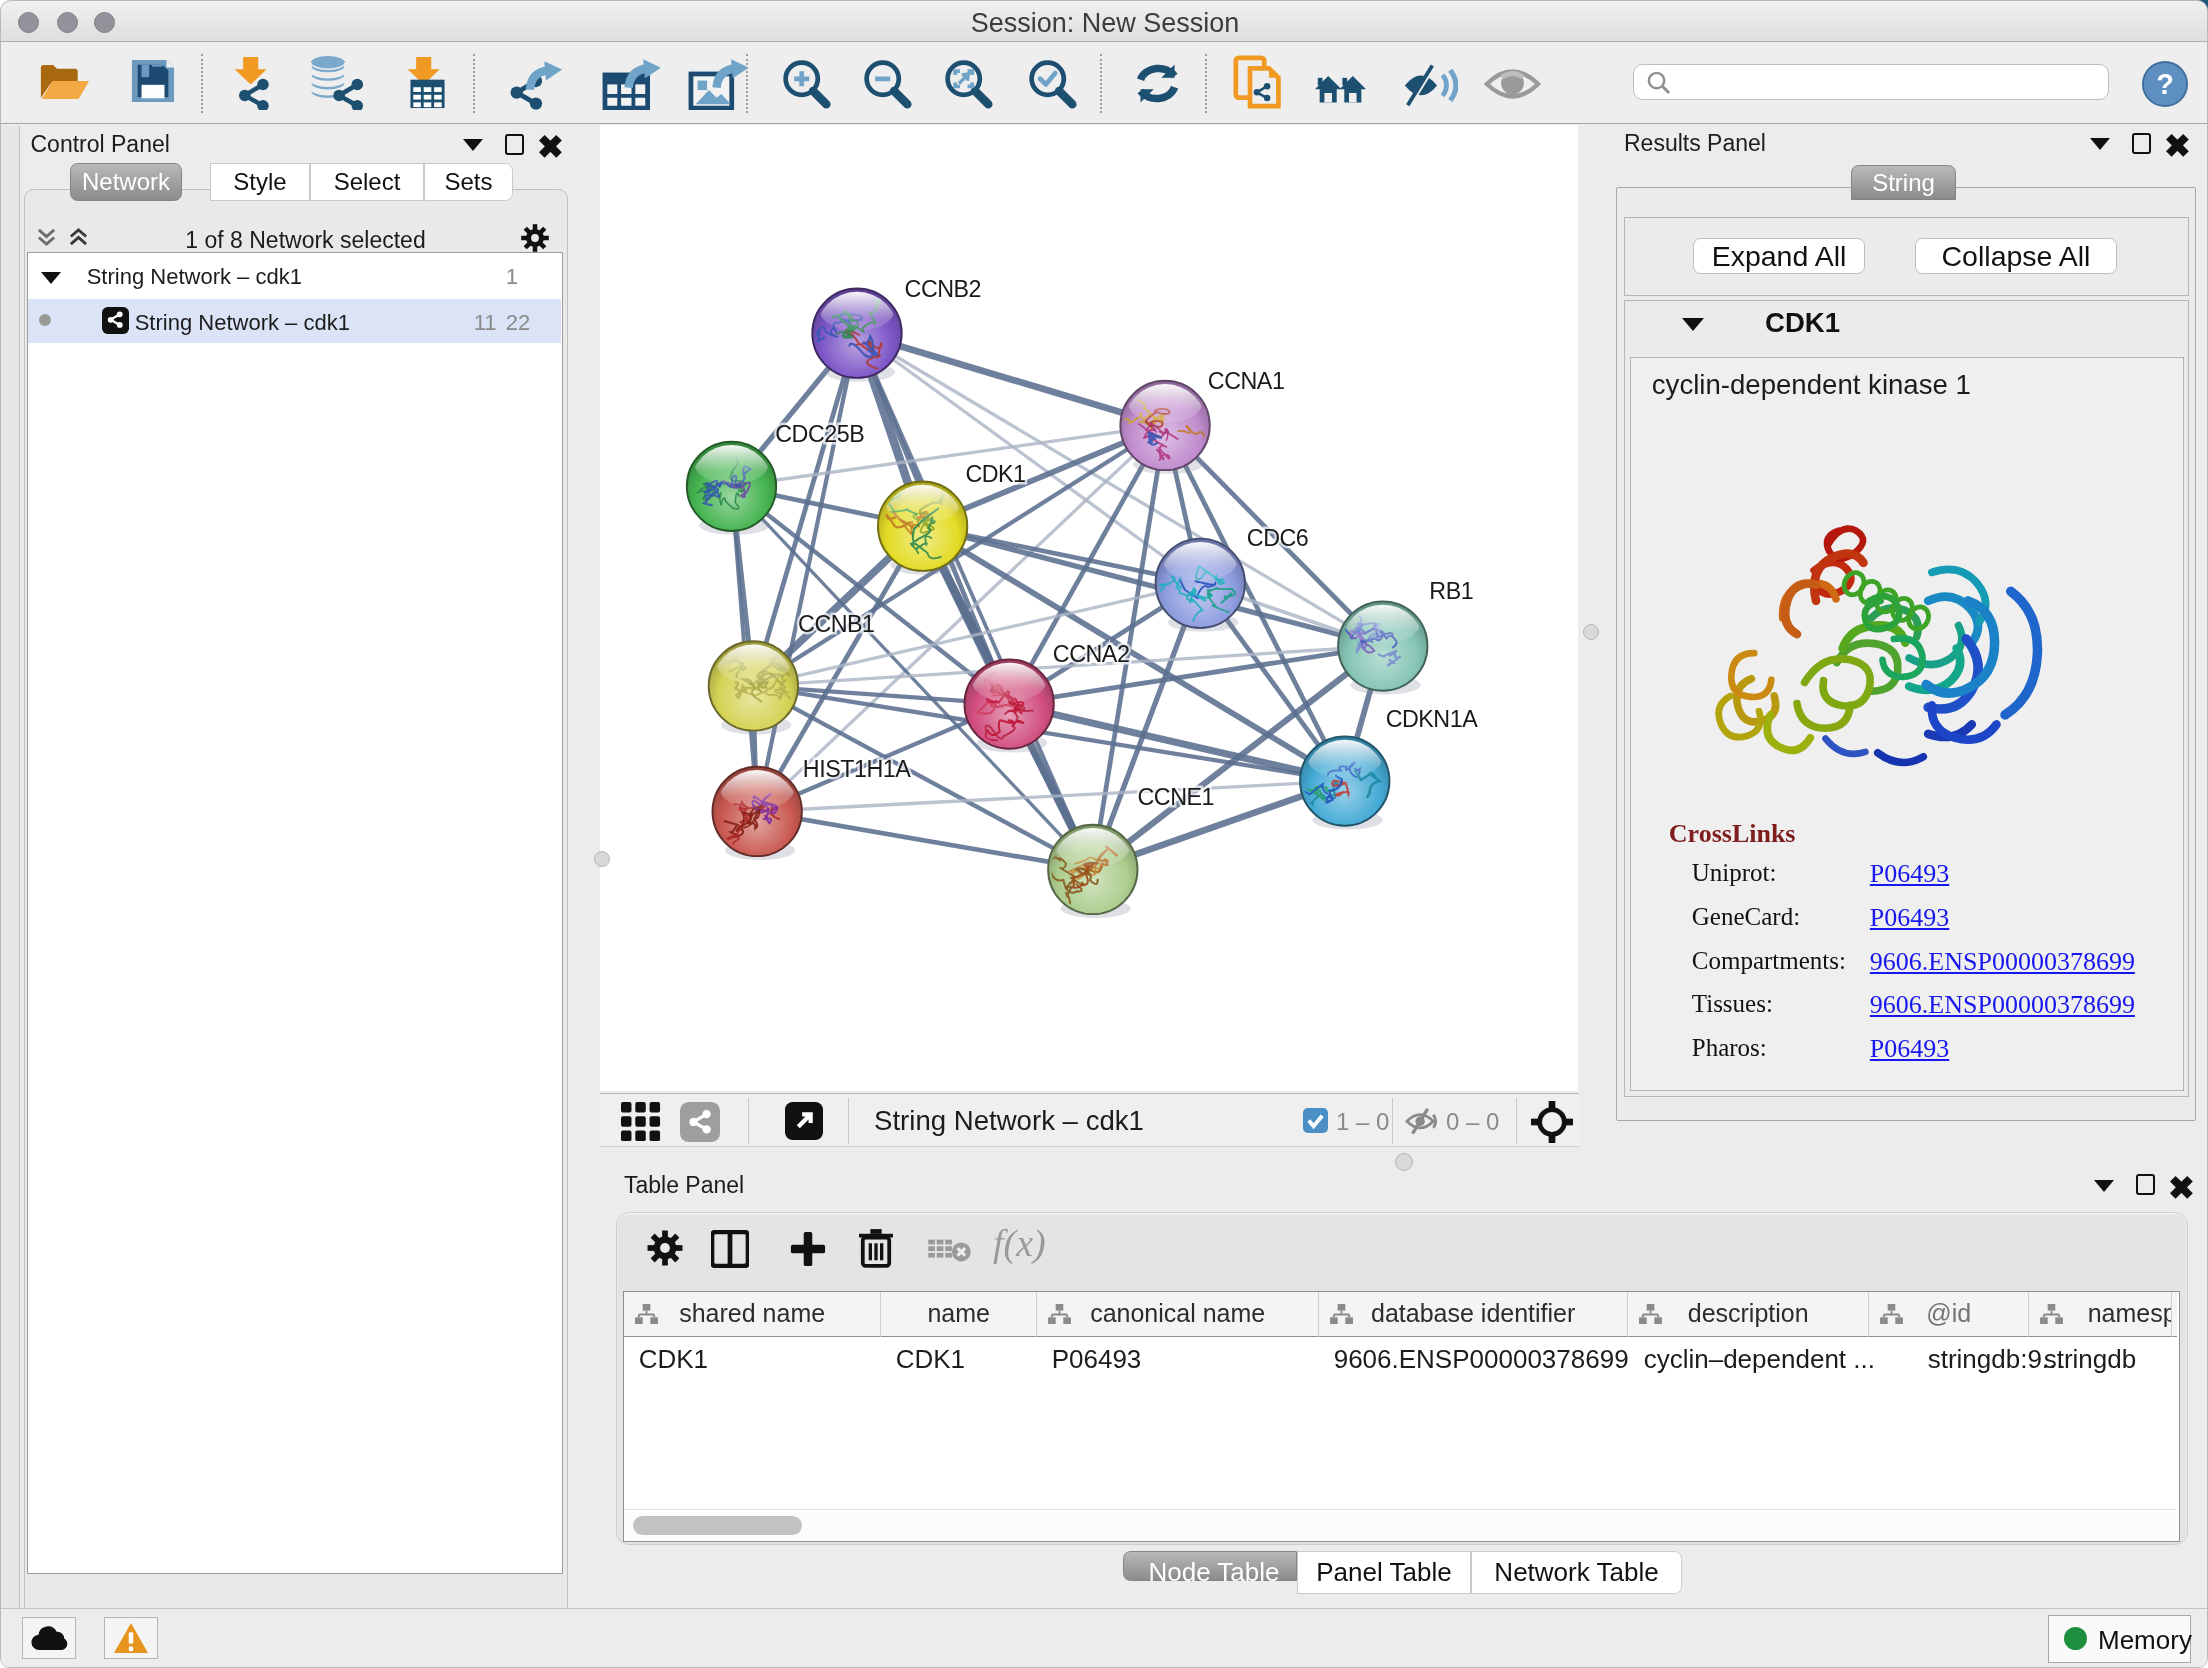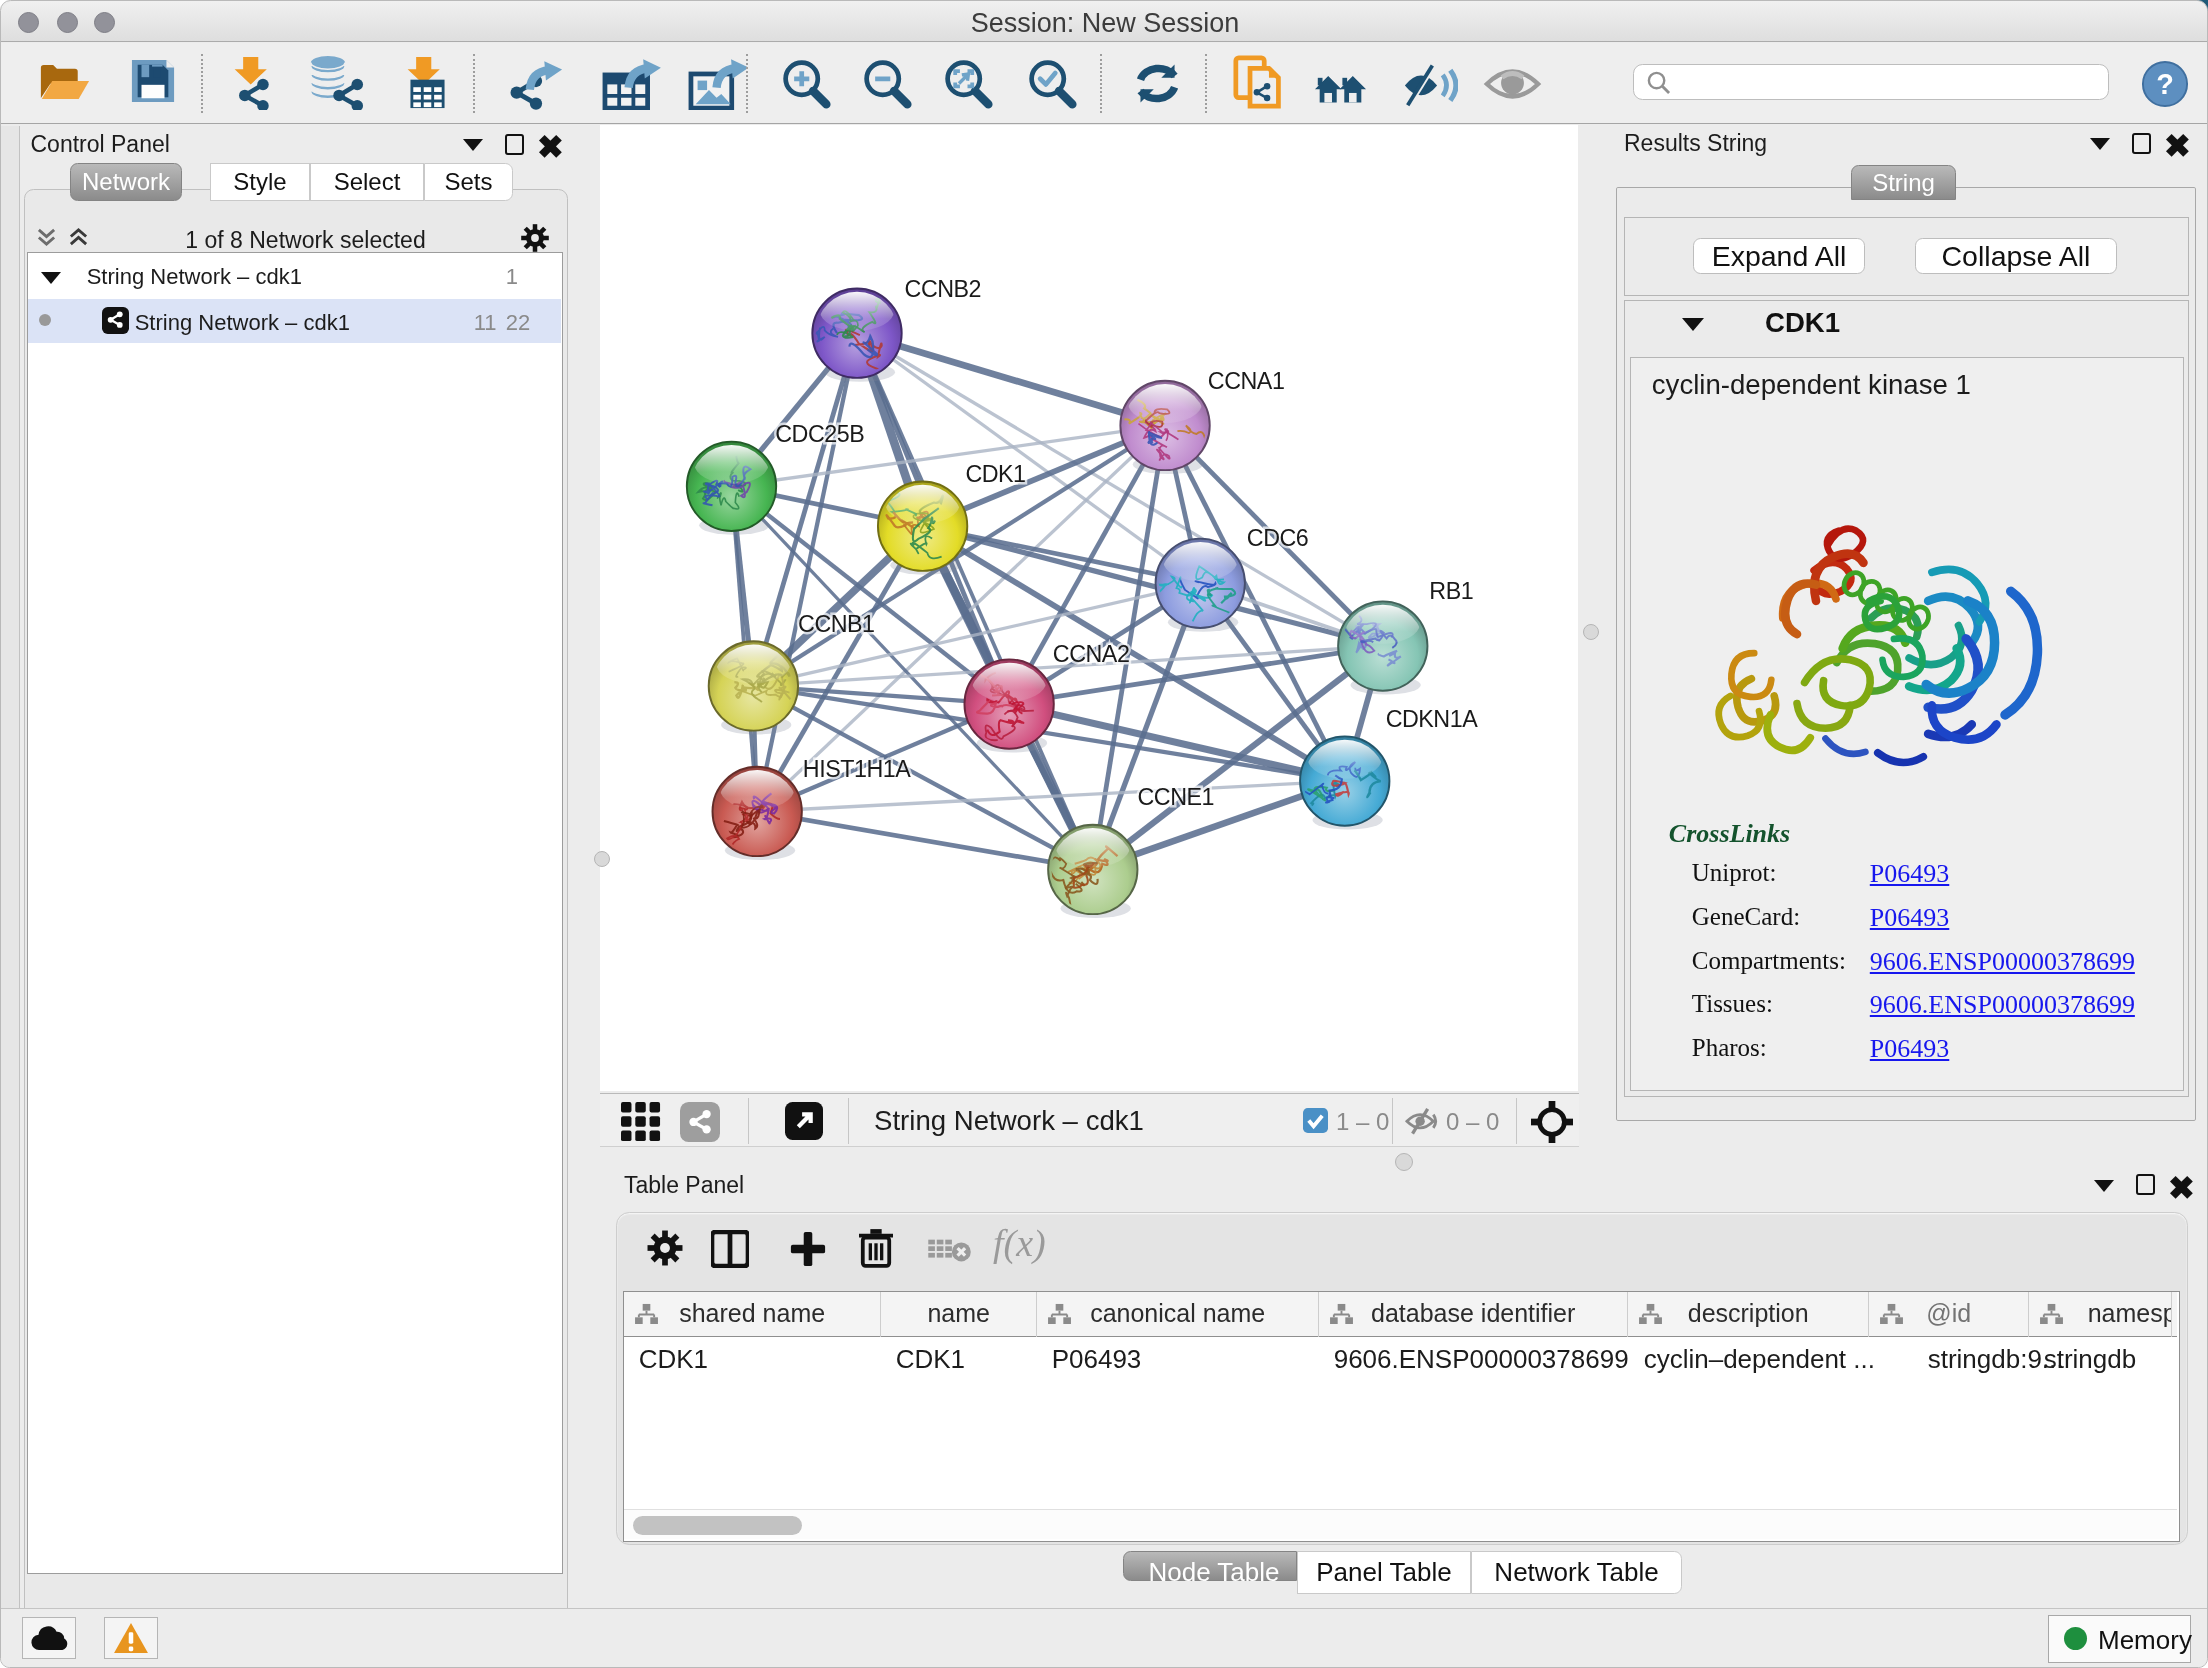--- a/index.html
+++ b/index.html
@@ -559,21 +559,21 @@
       <div style="position:absolute;left:916px;top:3.8px;height:46px;border-left:1.9px solid #c6c6c6;"></div>
       <div style="position:absolute;left:931px;top:6.7px;"><svg width="42" height="42" viewBox="0 0 44 44">
           <circle cx="22" cy="22" r="13" fill="none" stroke="#111" stroke-width="5"></circle>
           <rect x="18.5" y="0" width="7" height="10" fill="#111"></rect>
           <rect x="18.5" y="34" width="7" height="10" fill="#111"></rect>
           <rect x="0" y="18.5" width="10" height="7" fill="#111"></rect>
           <rect x="34" y="18.5" width="10" height="7" fill="#111"></rect>
         </svg></div>
     </div>
     <div class="abs" style="left:1578px;top:124px;width:631px;height:1038px;background:#ececec;">
-      <div class="abs t24" style="left:45px;top:4.8px;">Results String</div>
+      <div class="abs t24" style="left:45px;top:4.8px;">Results Panel</div>
       <div style="position:absolute;left:511px;top:13.3px;width:0;height:0;border-left:10.5px solid transparent;border-right:10.5px solid transparent;border-top:12.4px solid #111;"></div>
       <div style="position:absolute;left:553px;top:7.6px;width:19px;height:21px;border:2.9px solid #111;border-radius:2.9px;"></div>
       <div style="position:absolute;left:585px;top:1.9px;font-size:32px;font-weight:bold;color:#111;">✖</div>
       <div class="tab tabsel" style="left:272px;top:40px;width:105px;height:35px;line-height:33px;border-radius:7.6px 7.6px 0 0;">String</div>
       <div class="abs" style="left:37px;top:62px;width:580px;height:934px;border:1.9px solid #a8a8a8;background:#ebebeb;border-radius:1.9px;"></div>
     </div>
     <div class="abs" style="left:1623px;top:216px;width:565px;height:79px;border:1.9px solid #b5b5b5;background:#ebebeb;">
       <div class="gbtn" style="left:68px;top:20px;width:172px;height:36px;line-height:34px;">Expand All</div>
       <div class="gbtn" style="left:290px;top:20px;width:202px;height:36px;line-height:34px;">Collapse All</div>
     </div>
@@ -609,21 +609,21 @@
             <path d="M 196 150 q 22 -12 30 6 q 6 16 -12 22 q -18 6 -22 -8 q -4 -16 16 -20" fill="none" stroke="#2ba23a" stroke-width="7" stroke-linecap="round"></path>
             <path d="M 222 190 q 26 -4 30 18 q 2 20 -20 22 q -20 0 -22 -18" fill="none" stroke="#1ba55e" stroke-width="7" stroke-linecap="round"></path>
             <path d="M 238 240 q 26 10 44 -6 q 16 -16 6 -34" fill="none" stroke="#13a68b" stroke-width="9" stroke-linecap="round"></path>
             <path d="M 262 120 q 30 -10 48 12 q 16 20 2 40" fill="none" stroke="#169bb5" stroke-width="8" stroke-linecap="round"></path>
             <path d="M 300 150 q 28 10 28 44 q 0 34 -28 48 q -24 12 -44 -4" fill="none" stroke="#1b82c8" stroke-width="10" stroke-linecap="round"></path>
             <path d="M 345 140 q 30 22 28 66 q -2 44 -34 64" fill="none" stroke="#1e66cc" stroke-width="10" stroke-linecap="round"></path>
             <path d="M 330 280 q -16 22 -44 14 q -26 -8 -24 -34" fill="none" stroke="#1c45c8" stroke-width="9" stroke-linecap="round"></path>
             <path d="M 205 310 q 24 18 48 4" fill="none" stroke="#1633b0" stroke-width="8" stroke-linecap="round"></path>
             <path d="M 150 295 q 18 22 42 14" fill="none" stroke="#2d54c0" stroke-width="7" stroke-linecap="round"></path>
           </svg></div>
-        <div class="abs" style="left:38px;top:461px;font-family:'Liberation Serif',serif;font-size:26px;font-weight:bold;color:#14532d;font-style:italic;">CrossLinks</div>
+        <div class="abs" style="left:38px;top:461px;font-family:'Liberation Serif',serif;font-size:26px;font-weight:bold;color:#7f1d1d;">CrossLinks</div>
         <div class="abs" style="left:61px;top:501px;font-family:'Liberation Serif',serif;font-size:25px;color:#111;">Uniprot:</div>
         <div class="abs" style="left:239px;top:501px;font-family:'Liberation Serif',serif;font-size:26px;"><a class="lnk" href="#">P06493</a></div>
         <div class="abs" style="left:61px;top:545px;font-family:'Liberation Serif',serif;font-size:25px;color:#111;">GeneCard:</div>
         <div class="abs" style="left:239px;top:545px;font-family:'Liberation Serif',serif;font-size:26px;"><a class="lnk" href="#">P06493</a></div>
         <div class="abs" style="left:61px;top:589px;font-family:'Liberation Serif',serif;font-size:25px;color:#111;">Compartments:</div>
         <div class="abs" style="left:239px;top:589px;font-family:'Liberation Serif',serif;font-size:26px;"><a class="lnk" href="#">9606.ENSP00000378699</a></div>
         <div class="abs" style="left:61px;top:632px;font-family:'Liberation Serif',serif;font-size:25px;color:#111;">Tissues:</div>
         <div class="abs" style="left:239px;top:632px;font-family:'Liberation Serif',serif;font-size:26px;"><a class="lnk" href="#">9606.ENSP00000378699</a></div>
         <div class="abs" style="left:61px;top:676px;font-family:'Liberation Serif',serif;font-size:25px;color:#111;">Pharos:</div>
         <div class="abs" style="left:239px;top:676px;font-family:'Liberation Serif',serif;font-size:26px;"><a class="lnk" href="#">P06493</a></div>

